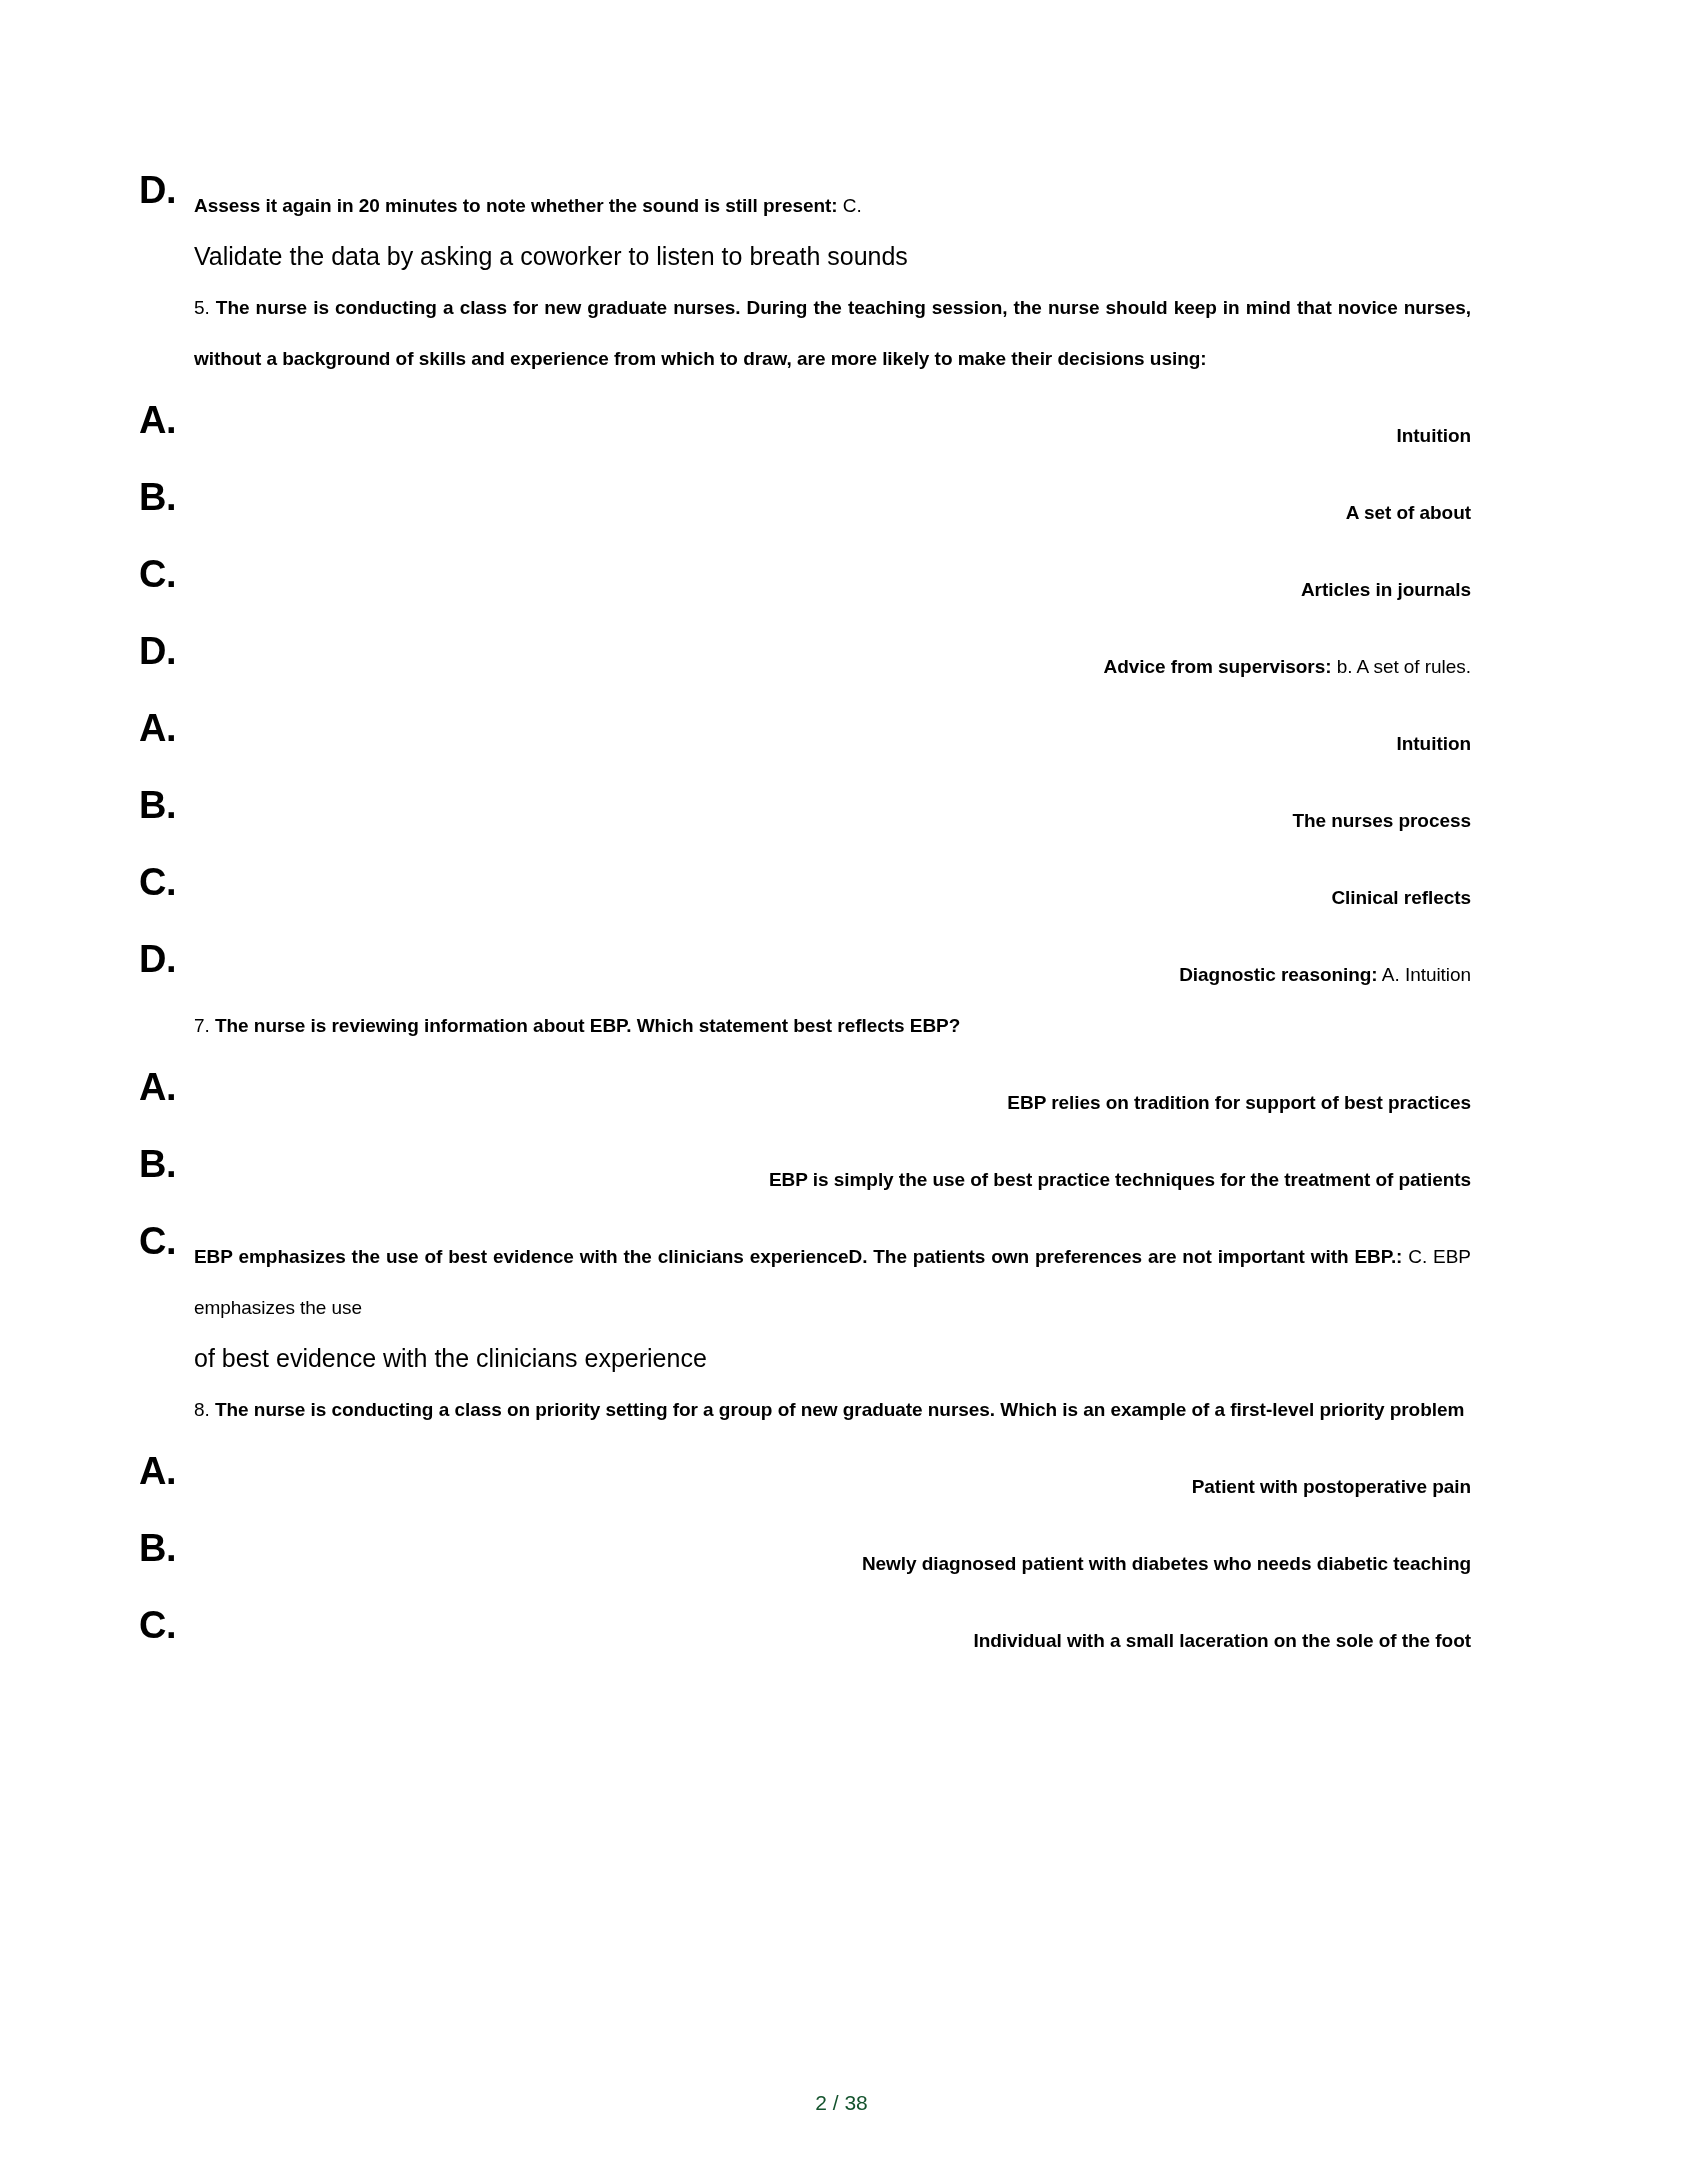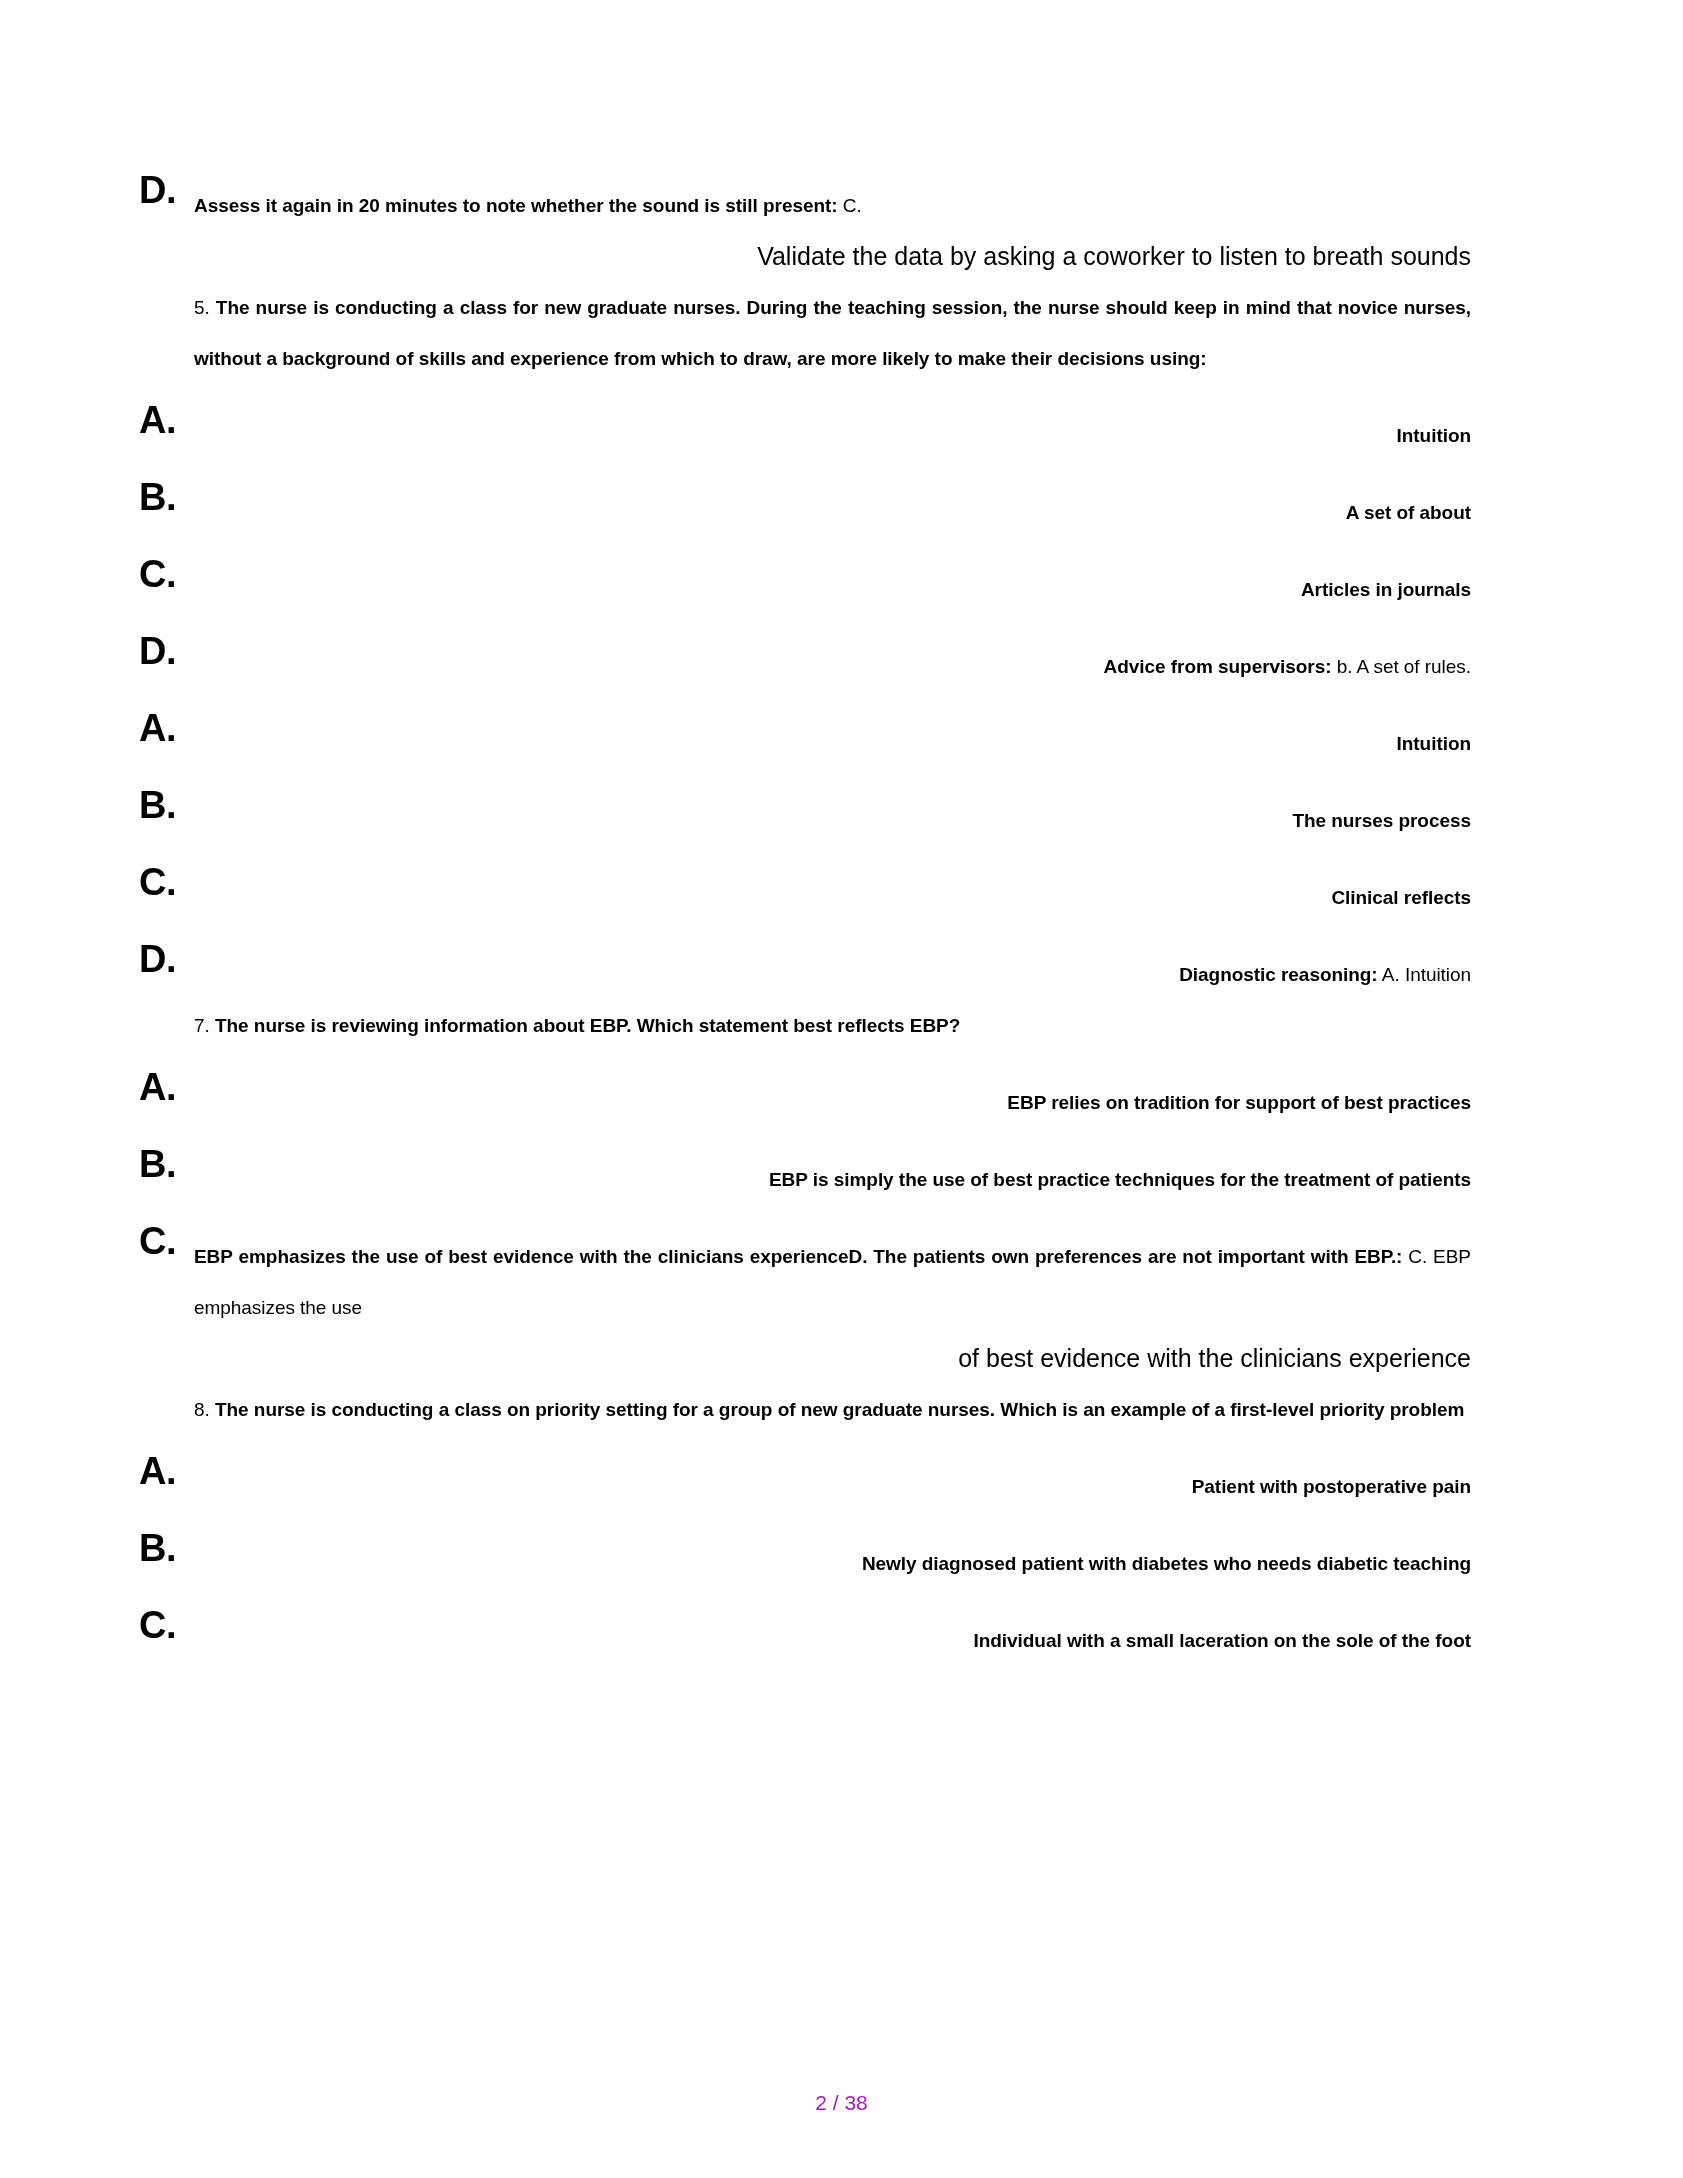--- a/index.html
+++ b/index.html
@@ -76,31 +76,31 @@
   .ans {
     font-weight: normal;
   }
 
   
   .cont {
     padding-left: 55px;
     font-size: 25px;
     line-height: 51px;
     font-weight: normal;
-    text-align: right;
+    text-align: left;
   }
 
   .footer {
     position: absolute;
     left: 0;
     top: 2091px;
     width: 1683px;
     text-align: center;
     font-size: 21px;
-    color: #a21caf;
+    color: #14532d;
     font-family: "Liberation Sans", sans-serif;
   }
 </style>
 </head>
 <body>
 
 <div class="page">
 
   <div class="content">
 

